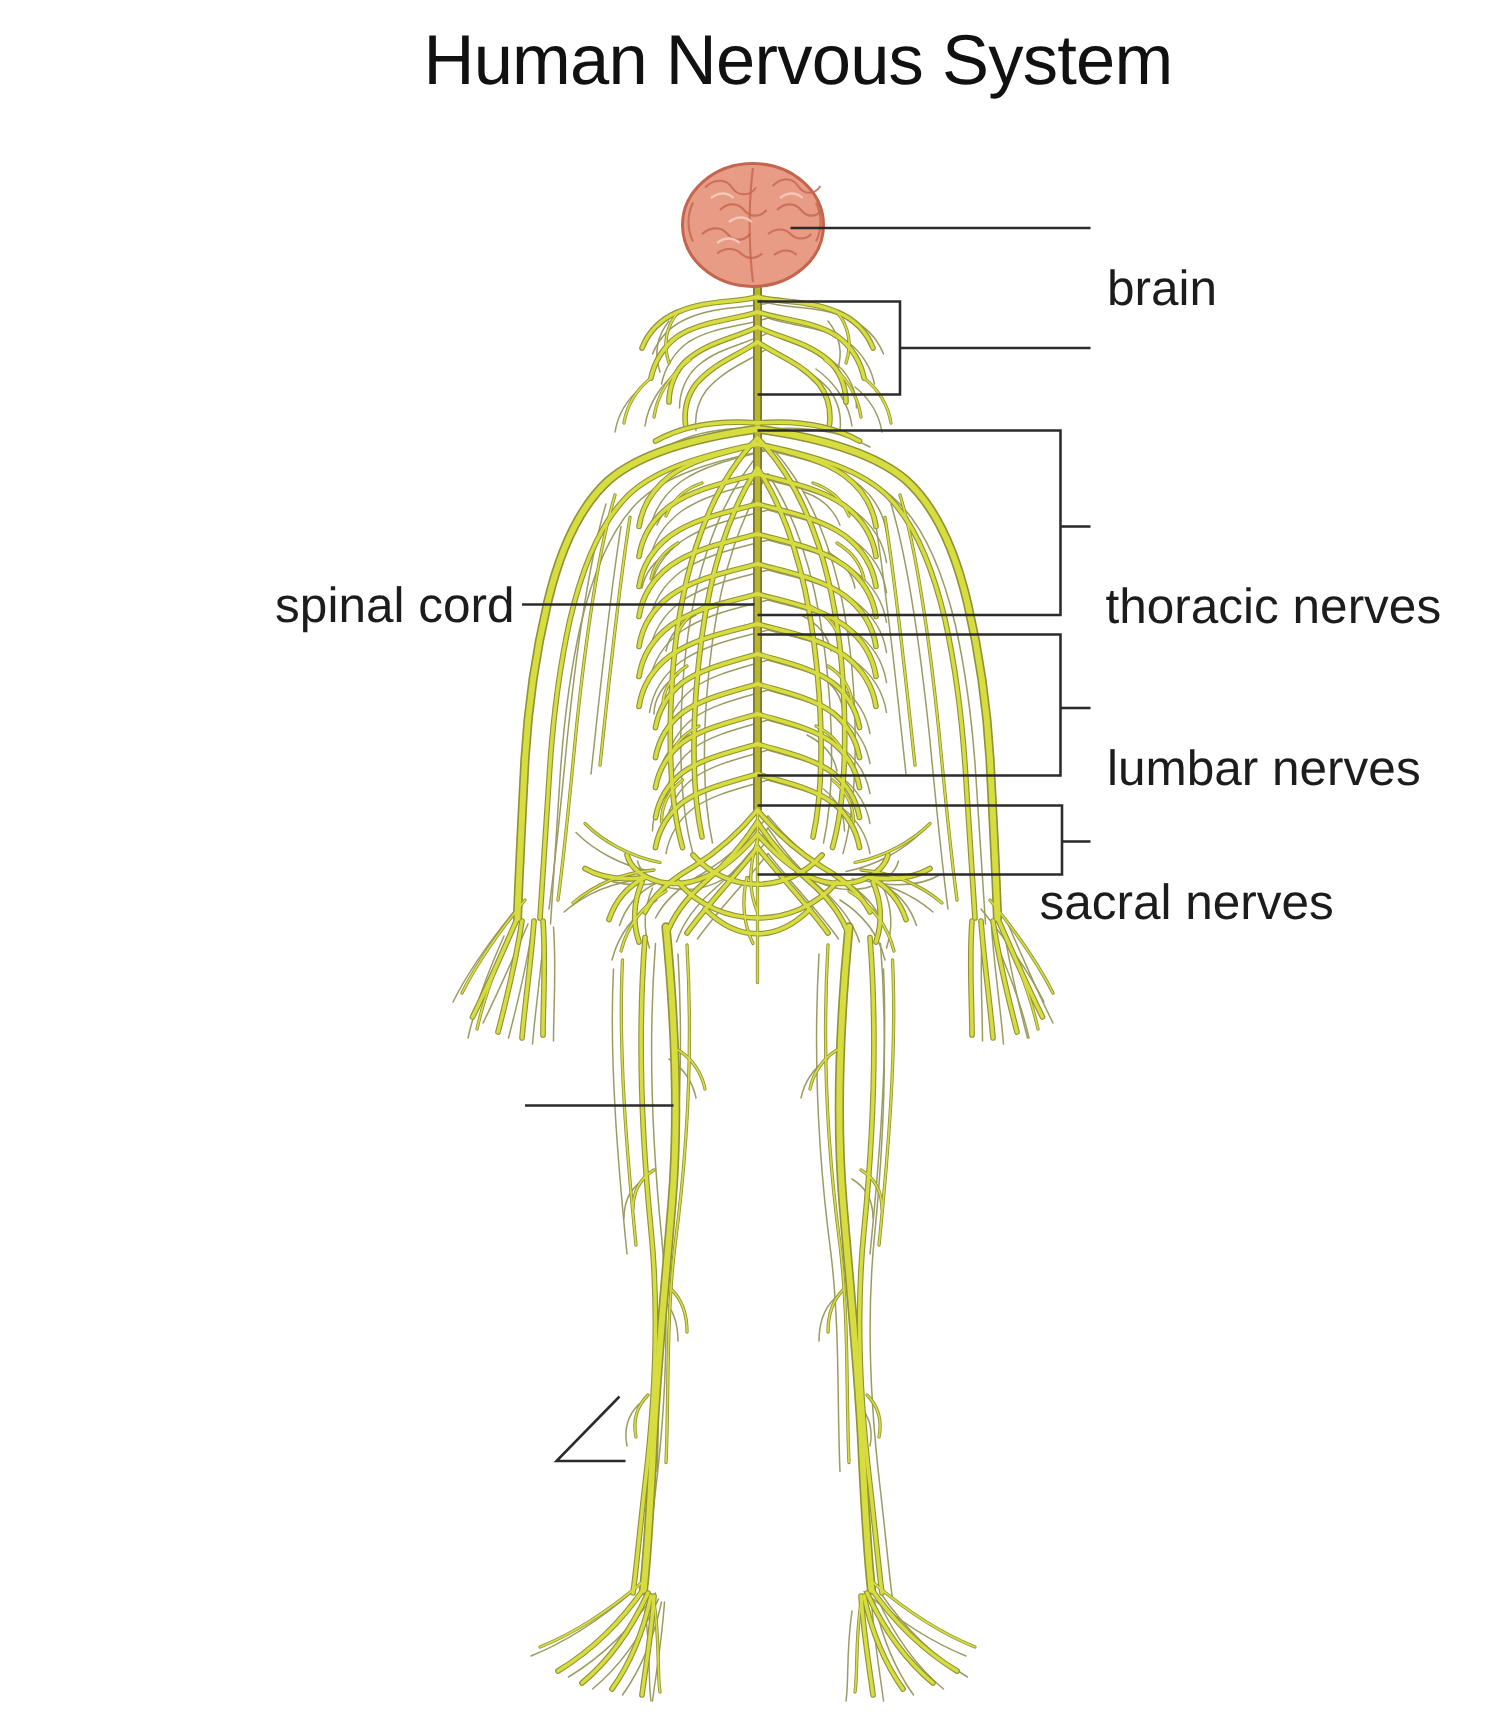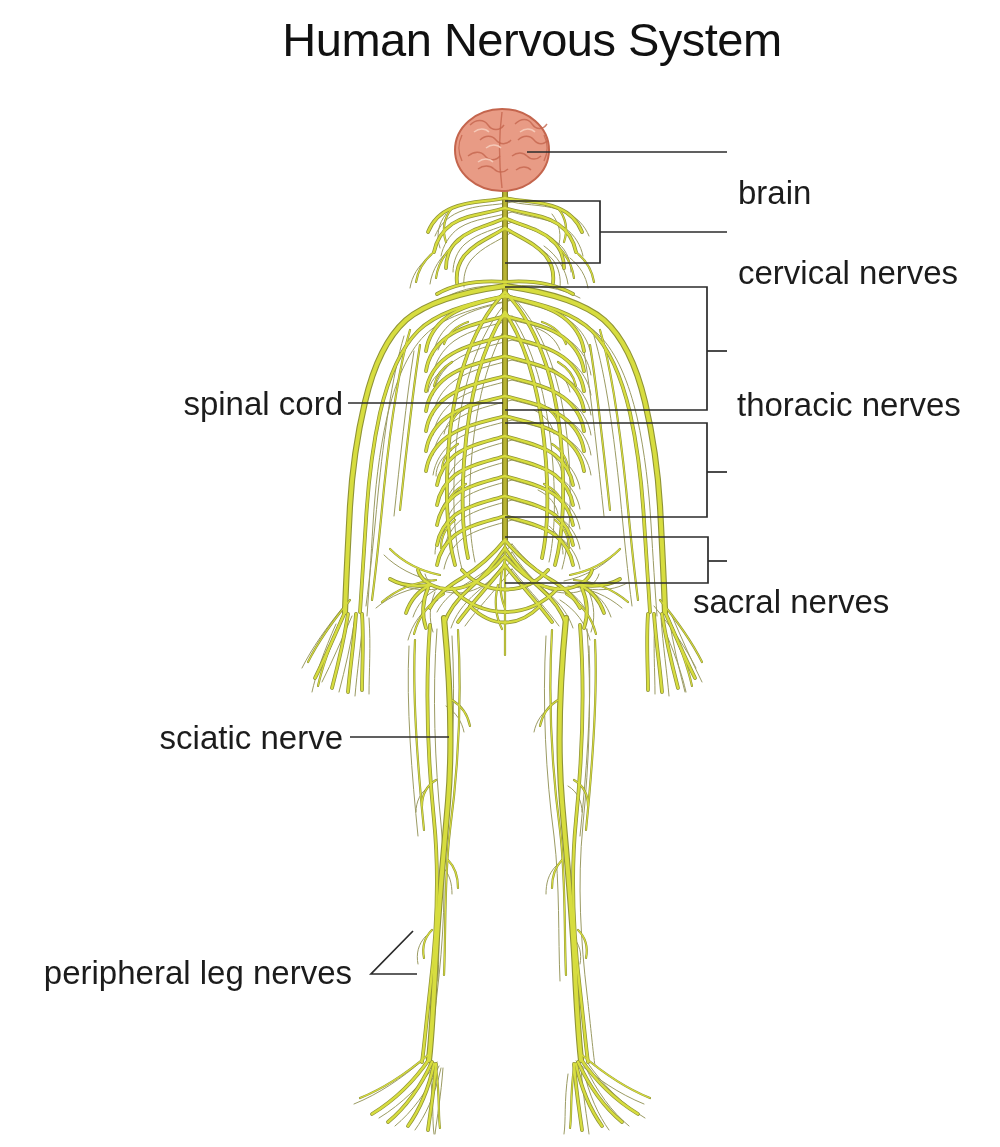--- a/index.html
+++ b/index.html
@@ -185,20 +185,18 @@
       <path d="M708 561 H727"></path>
       <path d="M348 403 H503"></path>
       <path d="M350 737 H449"></path>
       <path d="M417 974 H371 L413 931"></path>
     </g>
   </svg>
 
   <div class="title">Human Nervous System</div>
 
   <div class="lbl right-side" style="left:738px;top:152px">brain</div>
-  <div class="lbl right-side" style="left:738px;top:232px">cervical nerves</div>
   <div class="lbl right-side" style="left:737px;top:364px">thoracic nerves</div>
+  <div class="lbl right-side" style="left:738px;top:472px">lumbar nerves</div>
   <div class="lbl right-side" style="left:693px;top:561px">sacral nerves</div>
 
   <div class="lbl left-side" style="right:657px;top:403px">spinal cord</div>
-  <div class="lbl left-side" style="right:657px;top:737px">sciatic nerve</div>
-  <div class="lbl left-side" style="right:648px;top:972px">peripheral leg nerves</div>
 </div>
 
 </body></html>

